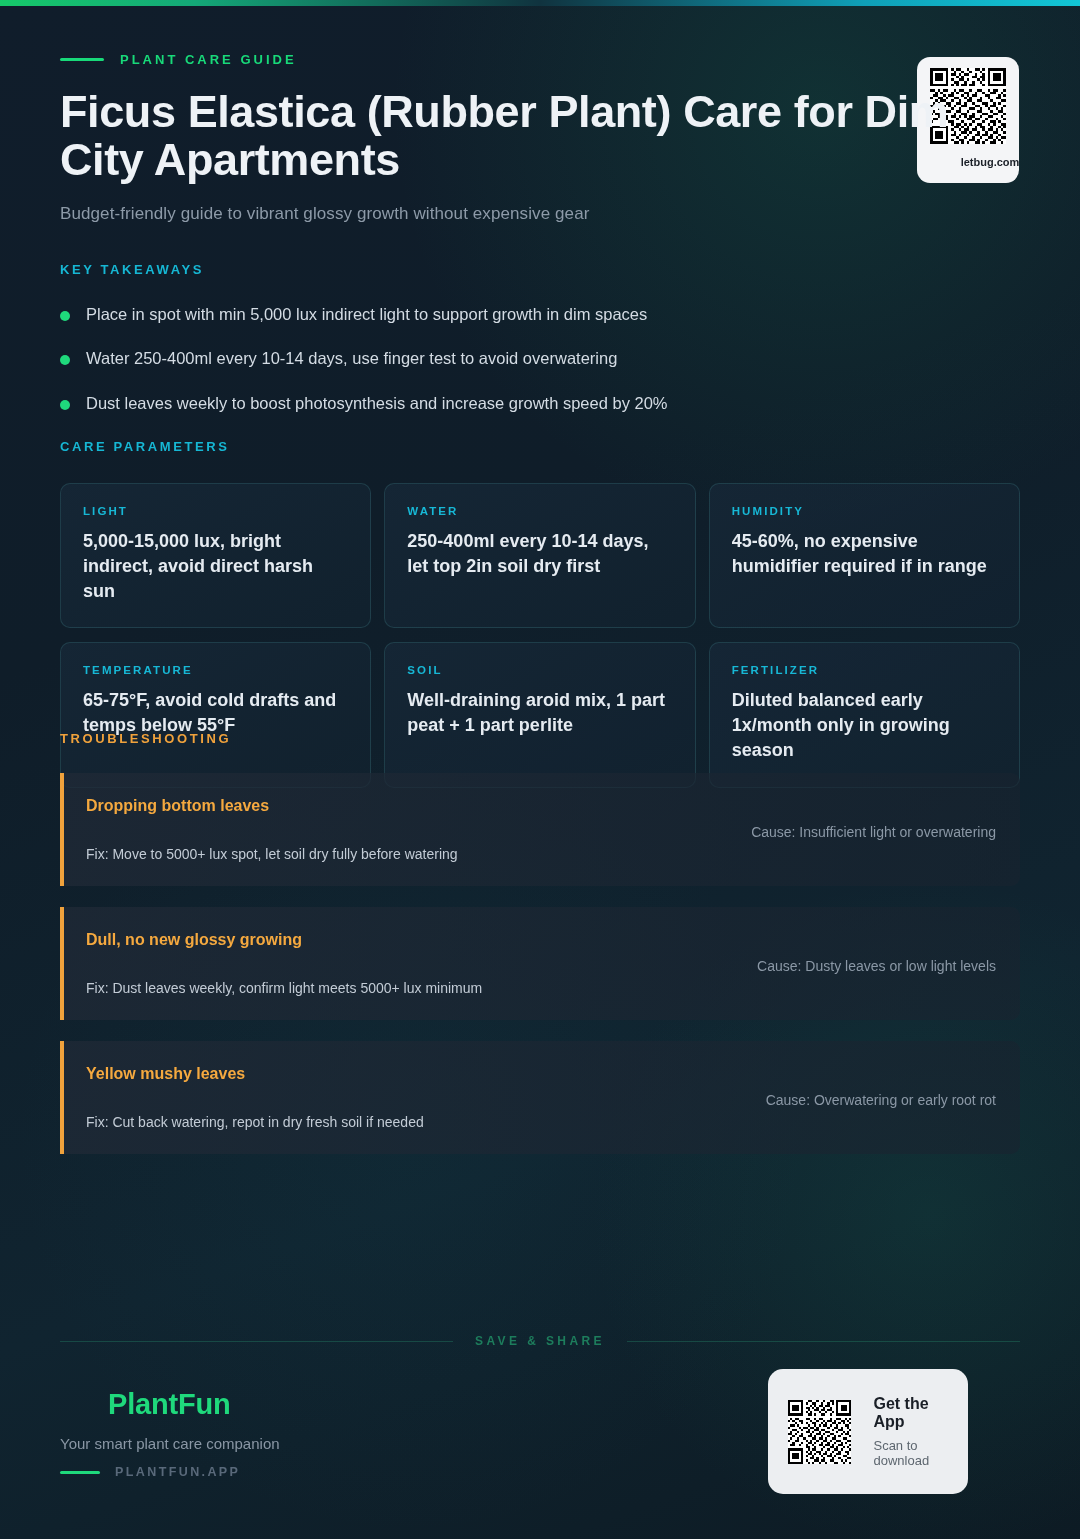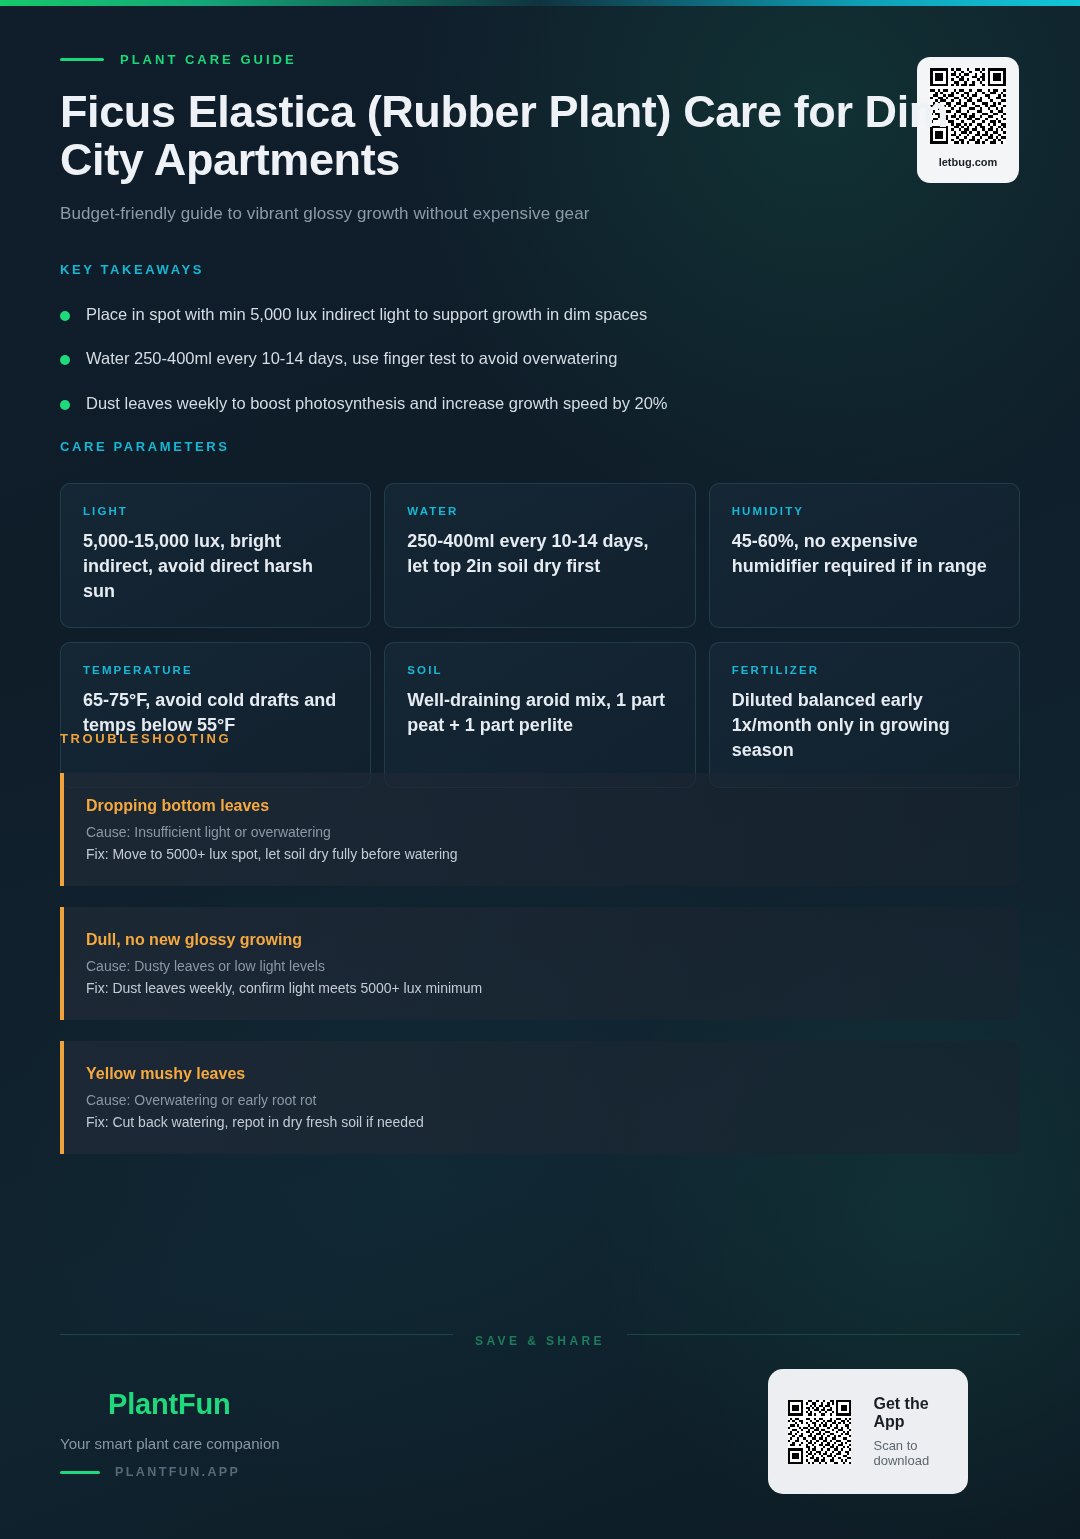--- a/index.html
+++ b/index.html
@@ -85,20 +85,21 @@
     flex-direction:column;
     align-items:center;
     padding-top:11px;
   }
   .qr-badge .qr { width:76px; height:76px; }
   .qr-badge .qr-caption {
     margin-top:12px;
     font-size:11px;
     font-weight:bold;
     color:#1a1f27;
+    padding-left:44px;
   }
 
   
   .takeaways { position:absolute; left:60px; top:262px; width:960px; }
   .takeaways .section-label { display:block; }
   .tk-list { margin-top:27px; }
   .tk-item {
     display:flex;
     align-items:flex-start;
     gap:16px;
@@ -153,29 +154,29 @@
     border-radius:0 9px 9px 0;
     padding:24px 24px 24px 22px;
     margin-bottom:21px;
     min-height:96px;
   }
   .tb-title {
     font-size:16px; font-weight:bold;
     color:#f5a93f;
     margin-bottom:9px;
   }
-  .tb-cause { font-size:14px; color:#8b98a6; margin-bottom:6px; }
+  .tb-cause { font-size:14px; color:#8b98a6; margin-bottom:6px;text-align:right; }
   .tb-fix   { font-size:14px; color:#c3ccd6; }
 
   
   .divider {
     position:absolute;
     left:60px; top:1334px;
     width:960px;
-    display:flex; align-items:flex-start; gap:22px;
+    display:flex; align-items:center; gap:22px;
   }
   .divider .line { flex:1; height:1px; background:rgba(33,120,95,0.45); }
   .divider .dtext {
     font-size:12px; font-weight:bold;
     letter-spacing:3.4px;
     color:#1d7d5c;
     text-transform:uppercase;
   }
 
   

